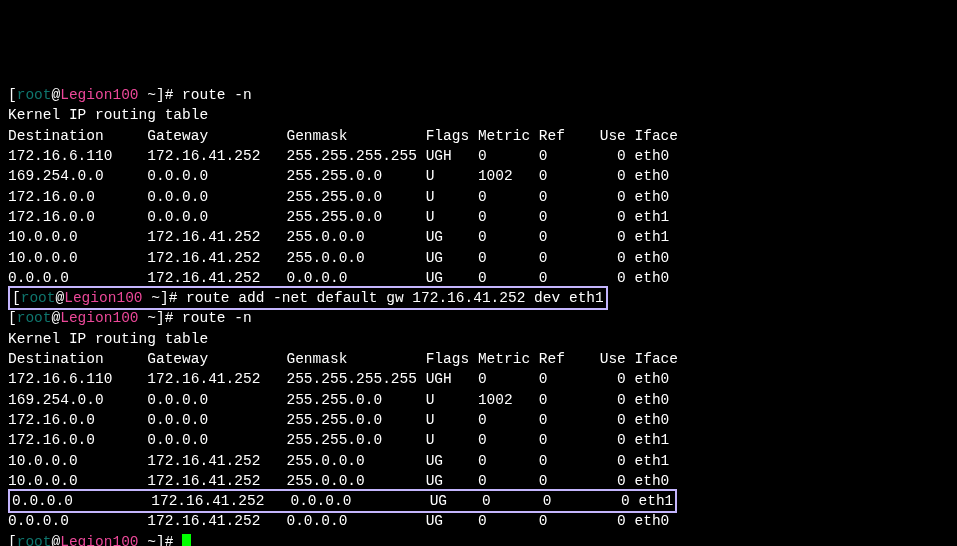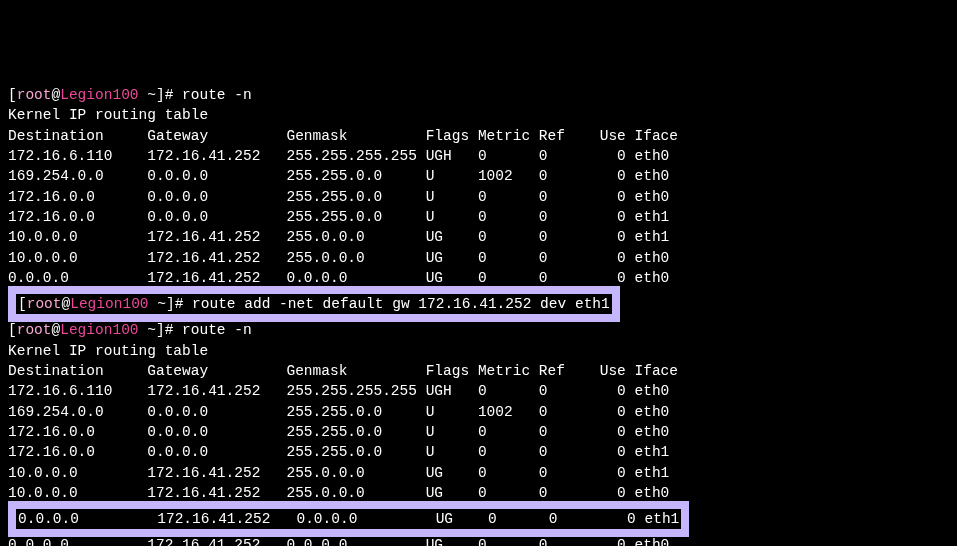--- a/index.html
+++ b/index.html
@@ -9,24 +9,24 @@
     font-size: 14.5px;
     line-height: 1.4;
     color: #fff;
     padding: 4px 8px;
     width: 957px;
     height: 546px;
     overflow: hidden;
     white-space: pre;
   }
   .line { display: block; }
-  .cyan { color: #f9a8d4; }
+  .cyan { color: #0f766e; }
   .red  { color: #ec4899; }
   .white { color: #fff; }
-  .box-red { border: 8px solid #c4b5fd; display: inline-block; padding: 0 2px; margin: -2px 0; }
+  .box-red { border: 2px solid #c4b5fd; display: inline-block; padding: 0 2px; margin: -2px 0; }
   .cursor { display:inline-block; width:9px; height:16px; background:#00ff00; vertical-align:middle; }
 </style>
 </head>
 <body>
 
 
 
 <div id="term"><span class="line"><span class="white">[</span><span class="cyan">root</span><span class="white">@</span><span class="red">Legion100</span><span class="white"> ~</span><span class="white">]# </span><span class="white">route -n</span></span><span class="line white">Kernel IP routing table</span><span class="line white">Destination     Gateway         Genmask         Flags Metric Ref    Use Iface</span><span class="line white">172.16.6.110    172.16.41.252   255.255.255.255 UGH   0      0        0 eth0</span><span class="line white">169.254.0.0     0.0.0.0         255.255.0.0     U     1002   0        0 eth0</span><span class="line white">172.16.0.0      0.0.0.0         255.255.0.0     U     0      0        0 eth0</span><span class="line white">172.16.0.0      0.0.0.0         255.255.0.0     U     0      0        0 eth1</span><span class="line white">10.0.0.0        172.16.41.252   255.0.0.0       UG    0      0        0 eth1</span><span class="line white">10.0.0.0        172.16.41.252   255.0.0.0       UG    0      0        0 eth0</span><span class="line white">0.0.0.0         172.16.41.252   0.0.0.0         UG    0      0        0 eth0</span><span class="line"><span class="box-red"><span class="white">[</span><span class="cyan">root</span><span class="white">@</span><span class="red">Legion100</span><span class="white"> ~</span><span class="white">]# </span><span class="white">route add -net default gw 172.16.41.252 dev eth1</span></span></span><span class="line"><span class="white">[</span><span class="cyan">root</span><span class="white">@</span><span class="red">Legion100</span><span class="white"> ~</span><span class="white">]# </span><span class="white">route -n</span></span><span class="line white">Kernel IP routing table</span><span class="line white">Destination     Gateway         Genmask         Flags Metric Ref    Use Iface</span><span class="line white">172.16.6.110    172.16.41.252   255.255.255.255 UGH   0      0        0 eth0</span><span class="line white">169.254.0.0     0.0.0.0         255.255.0.0     U     1002   0        0 eth0</span><span class="line white">172.16.0.0      0.0.0.0         255.255.0.0     U     0      0        0 eth0</span><span class="line white">172.16.0.0      0.0.0.0         255.255.0.0     U     0      0        0 eth1</span><span class="line white">10.0.0.0        172.16.41.252   255.0.0.0       UG    0      0        0 eth1</span><span class="line white">10.0.0.0        172.16.41.252   255.0.0.0       UG    0      0        0 eth0</span><span class="line"><span class="box-red"><span class="white">0.0.0.0         172.16.41.252   0.0.0.0         UG    0      0        0 eth1</span></span></span><span class="line white">0.0.0.0         172.16.41.252   0.0.0.0         UG    0      0        0 eth0</span><span class="line"><span class="white">[</span><span class="cyan">root</span><span class="white">@</span><span class="red">Legion100</span><span class="white"> ~</span><span class="white">]# </span><span class="cursor"></span></span></div>
 
 

